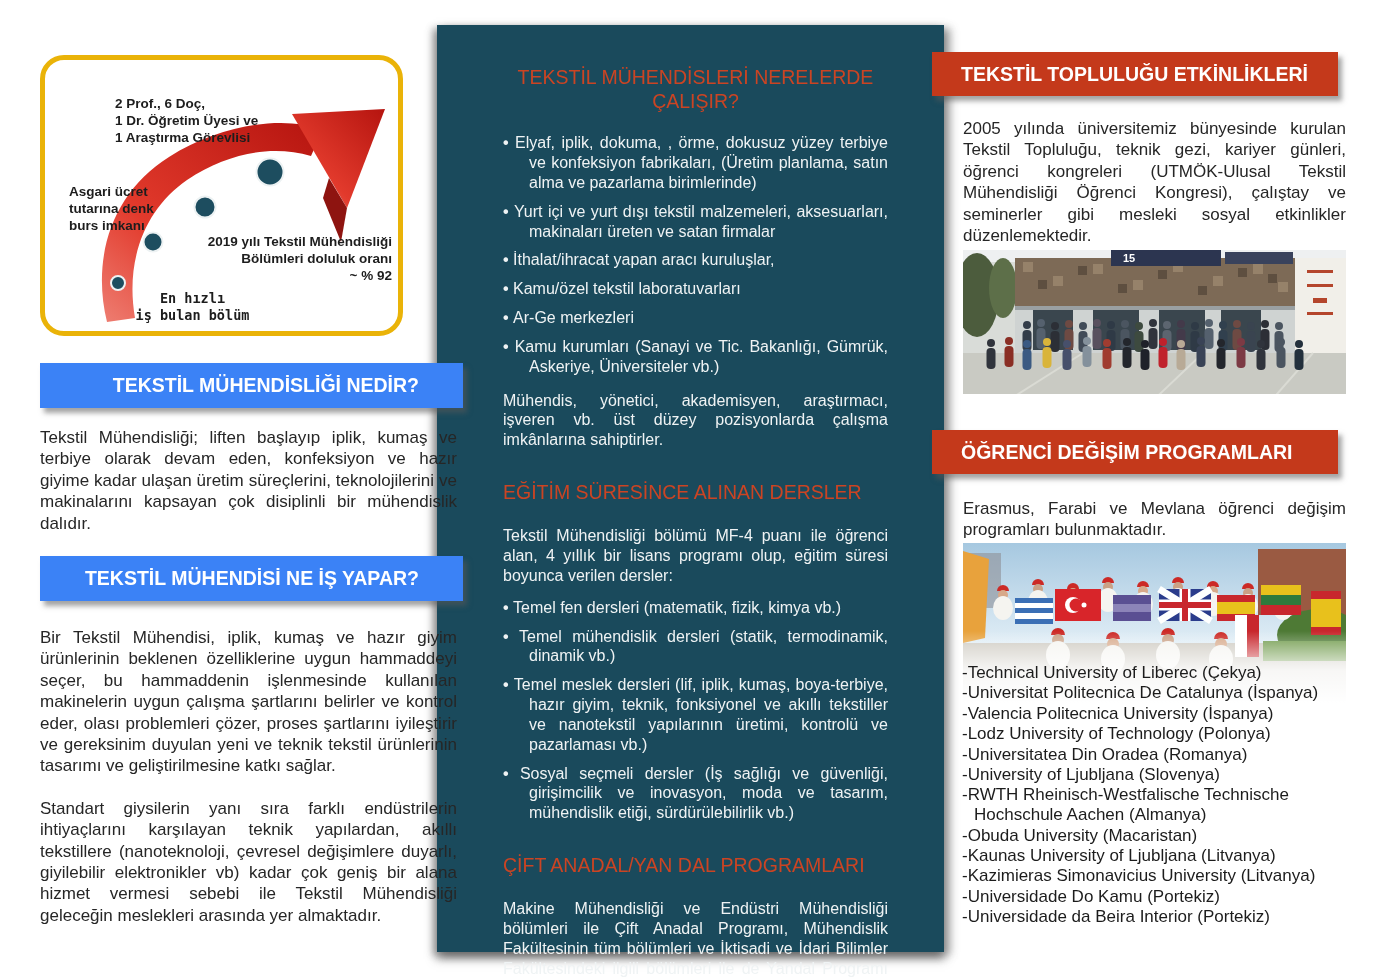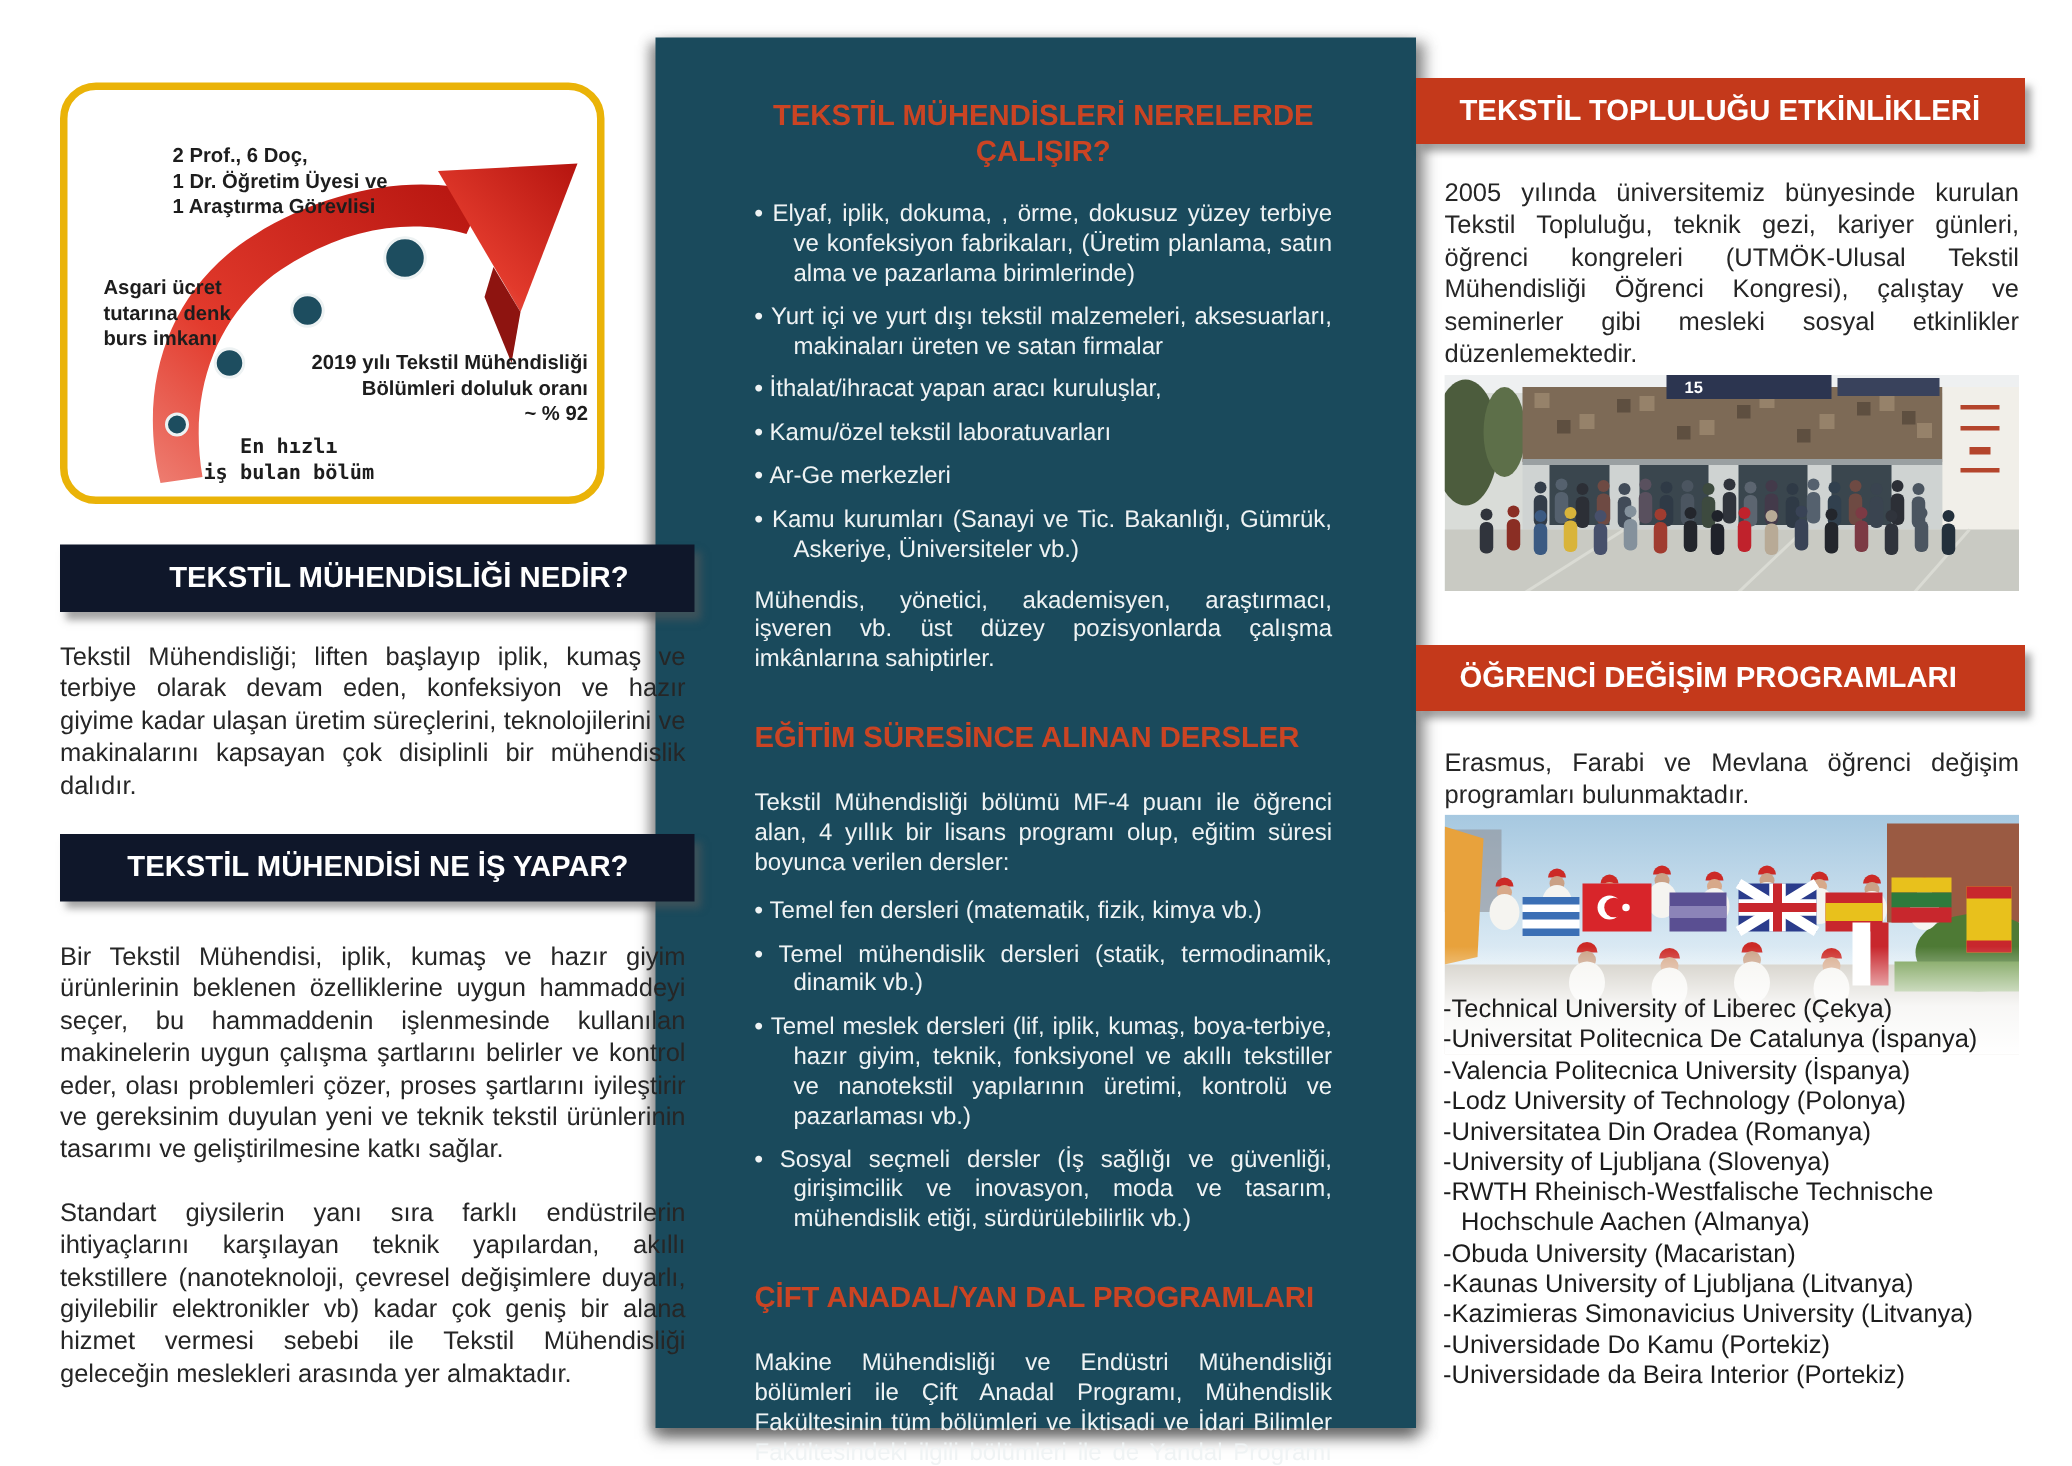--- a/index.html
+++ b/index.html
@@ -10,45 +10,45 @@
   
   .panel-left{position:absolute;left:40px;top:55px;width:423px;z-index:3;}
   .stats-box{position:relative;width:353px;height:271px;border:5px solid #eab308;border-radius:24px;background:#fff;}
   .stats-box svg{position:absolute;left:0;top:0;}
   .stats-label{position:absolute;font-weight:bold;font-size:13.5px;line-height:1.25;color:#1d1d1d;}
   .lbl-staff{left:70px;top:36px;}
   .lbl-burs{left:24px;top:124px;}
   .lbl-doluluk{right:6px;top:174px;text-align:right;}
   .lbl-enhizli{left:60px;top:230px;width:175px;text-align:center;
                font-family:"DejaVu Sans Mono",monospace;font-size:13.5px;font-weight:bold;}
-  .hbar{position:absolute;left:0;width:423px;height:45px;background:#0f172a;color:#ffffff;
+  .hbar{position:absolute;left:0;width:423px;height:45px;background:#3b82f6;color:#ffffff;
         font-weight:bold;font-size:19.5px;line-height:45px;text-align:right;padding-right:44px;
         box-sizing:border-box;box-shadow:4px 5px 5px rgba(90,90,90,.55);}
   .bar1{top:308px;}
   .bar2{top:501px;}
   .left-para{position:absolute;left:0;width:417px;font-size:17px;line-height:1.26;text-align:justify;}
   .para1{top:372px;}
   .para2{top:572px;}
   .left-para p{margin:0 0 21px 0;}
 
   
   .panel-mid{position:absolute;left:437px;top:25px;width:507px;height:927px;background:#1A4A5C;z-index:1;
              box-shadow:0 6px 9px 1px rgba(70,70,70,.6),7px 3px 8px rgba(70,70,70,.35),-5px 3px 7px rgba(70,70,70,.3);}
   .mid-inner{padding:30px 56px 0 66px;color:#EFF3F4;font-size:16px;line-height:1.24;box-sizing:border-box;}
-  .mid-h{color:#CB4423;font-weight:bold;font-size:19.5px;margin:0;}
+  .mid-h{color:#CB4423;font-weight:normal;font-size:19.5px;margin:0;}
   .mid-h.center{text-align:center;margin:10px 0 20px 0;}
   .mid-h.left{text-align:left;margin:30px 0 22px 0;}
   .mid-ul{list-style:none;margin:0 0 14px 0;padding:0;}
   .mid-ul li{margin:0 0 9px 0;padding-left:26px;text-indent:-26px;text-align:justify;}
   .mid-ul li::before{content:"\2022\00a0";font-weight:bold;}
   .mid-para{margin:14px 0 0 0;text-align:justify;}
 
   
   .panel-right{position:absolute;left:932px;top:52px;width:413px;height:880px;z-index:3;}
-  .rbar{position:absolute;left:12px;width:406px;height:44px;background:#C4391B;color:#fff;font-weight:bold;
+  .rbar{position:absolute;left:0;width:406px;height:44px;background:#C4391B;color:#fff;font-weight:bold;
         font-size:19.5px;line-height:44px;padding-left:29px;box-sizing:border-box;
         box-shadow:4px 5px 5px rgba(90,90,90,.55);}
   .rbar1{top:0;}
   .rbar2{top:378px;}
   .right-para{position:absolute;left:31px;width:383px;font-size:17px;line-height:1.26;text-align:justify;}
   .rpara1{top:66px;}
   .rpara2{top:446px;}
   .photo{position:absolute;left:31px;width:383px;overflow:hidden;}
   .photo1{top:198px;height:144px;text-decoration:underline;}
   .photo2{top:491px;height:160px;}

